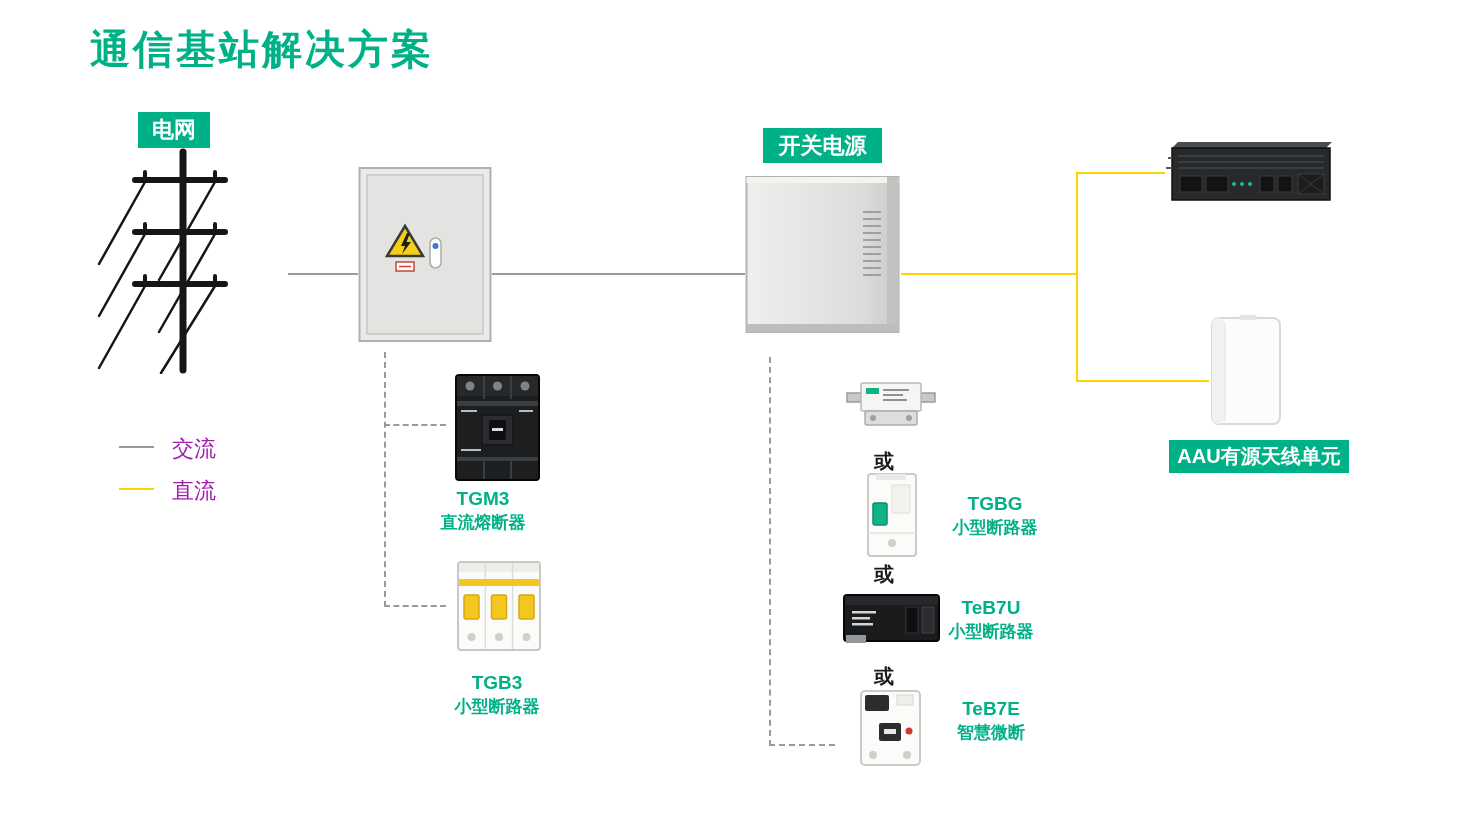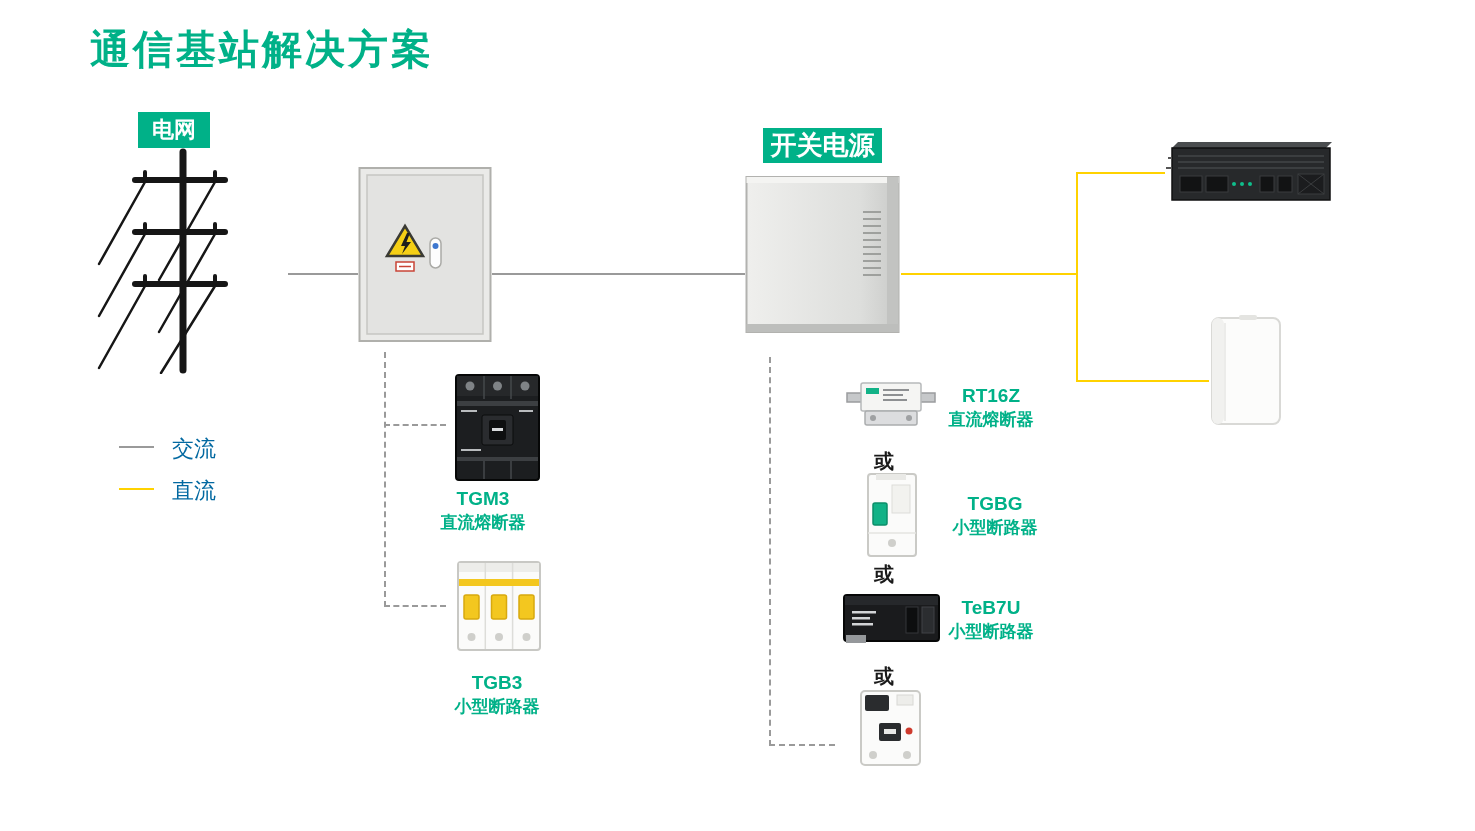--- a/index.html
+++ b/index.html
@@ -12,21 +12,21 @@
 
   .tag{ position:absolute; display:flex; align-items:center; justify-content:center;
         background:var(--green); color:#fff; font-weight:bold; white-space:nowrap; }
 
   .prod{ position:absolute; text-align:center; color:var(--green); font-weight:bold; line-height:1.3; }
   .prod .pname{ font-size:19px; }
   .prod .pdesc{ font-size:17px; }
 
   .or{ position:absolute; font-size:20px; font-weight:bold; color:#1A1A1A; }
 
-  .lg-text{ position:absolute; font-size:22px; color:#0369a1; }
+  .lg-text{ position:absolute; font-size:22px; color:#a21caf; }
 
   .hline{ position:absolute; height:0; border-top:2px solid var(--gray); }
   .hline.yellow{ border-top-color:var(--yellow); }
   .hline.dashed{ border-top-style:dashed; }
   .vline{ position:absolute; width:0; border-left:2px solid var(--gray); }
   .vline.yellow{ border-left-color:var(--yellow); }
   .vline.dashed{ border-left-style:dashed; }
 
   .fig{ position:absolute; }
   .fig svg{ display:block; width:100%; height:100%; }
@@ -45,21 +45,22 @@
   <div class="hline yellow" style="left:1077px;top:172px;width:88px"></div>
   <div class="hline yellow" style="left:1077px;top:380px;width:132px"></div>
 
   <div class="vline dashed" style="left:384px;top:352px;height:255px"></div>
   <div class="hline dashed" style="left:384px;top:424px;width:62px"></div>
   <div class="hline dashed" style="left:384px;top:605px;width:62px"></div>
   <div class="vline dashed" style="left:769px;top:357px;height:389px"></div>
   <div class="hline dashed" style="left:769px;top:744px;width:66px"></div>
 
   <div class="tag" style="left:138px;top:112px;width:72px;height:36px;font-size:22px">电网</div>
-  <div class="tag" style="left:763px;top:128px;width:119px;height:35px;font-size:26px">开关电源</div>
+  <div class="tag" style="left:763px;top:128px;width:119px;height:35px;font-size:22px">开关电源</div>
+  <div class="tag" style="left:1169px;top:440px;width:180px;height:33px;font-size:20px">AAU有源天线单元</div>
 
   <div class="fig" style="left:95px;top:146px;width:145px;height:228px">
     <svg viewBox="0 0 145 228">
       <g stroke="#161616" fill="none" stroke-linecap="round">
         <line x1="88" y1="6" x2="88" y2="224" stroke-width="7"></line>
         <line x1="40" y1="34" x2="130" y2="34" stroke-width="6"></line>
         <line x1="40" y1="86" x2="130" y2="86" stroke-width="6"></line>
         <line x1="40" y1="138" x2="130" y2="138" stroke-width="6"></line>
         <g stroke-width="4">
           <line x1="50" y1="26" x2="50" y2="34"></line>
@@ -275,26 +276,26 @@
   <div class="or" style="left:874px;top:663px">或</div>
 
   <div class="prod" style="left:413px;top:487px;width:140px">
     <div class="pname">TGM3</div>
     <div class="pdesc">直流熔断器</div>
   </div>
   <div class="prod" style="left:427px;top:671px;width:140px">
     <div class="pname">TGB3</div>
     <div class="pdesc">小型断路器</div>
   </div>
-  <div class="prod" style="left:921px;top:384px;width:140px">
-    <div class="pname">RT16Z</div>
-    <div class="pdesc">直流熔断器</div>
-  </div>
   <div class="prod" style="left:925px;top:492px;width:140px">
     <div class="pname">TGBG</div>
     <div class="pdesc">小型断路器</div>
   </div>
   <div class="prod" style="left:921px;top:596px;width:140px">
     <div class="pname">TeB7U</div>
     <div class="pdesc">小型断路器</div>
   </div>
+  <div class="prod" style="left:921px;top:697px;width:140px">
+    <div class="pname">TeB7E</div>
+    <div class="pdesc">智慧微断</div>
+  </div>
 
 </div>
 
 </body></html>

